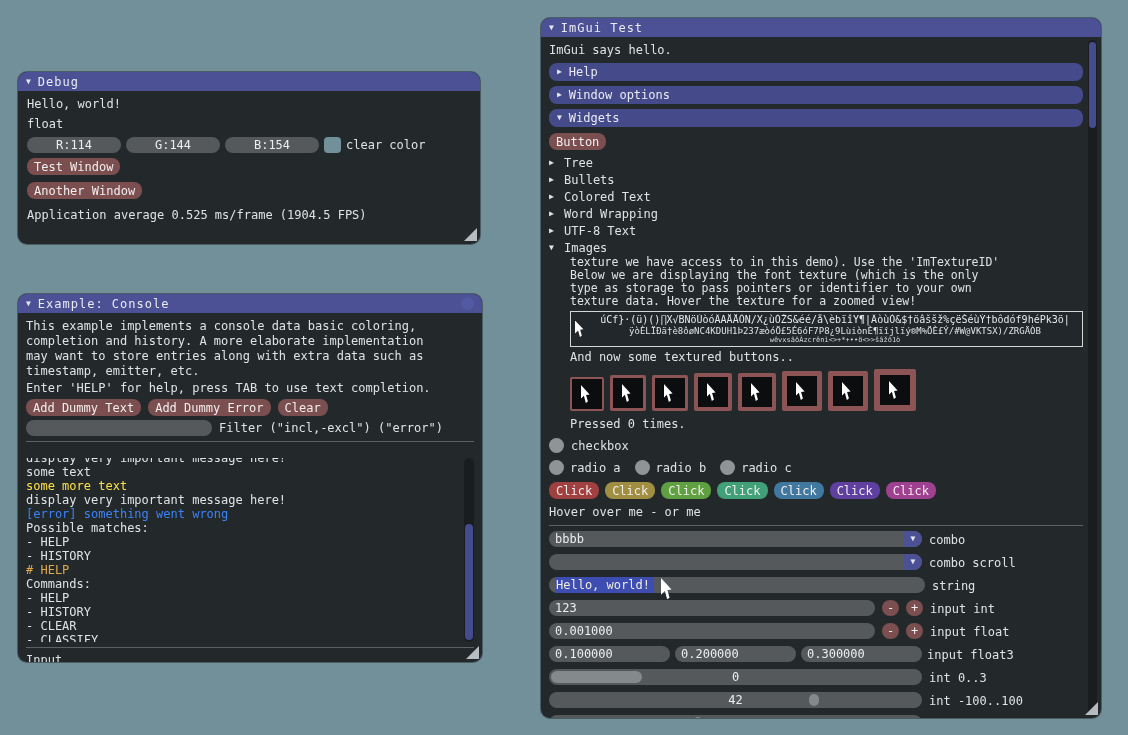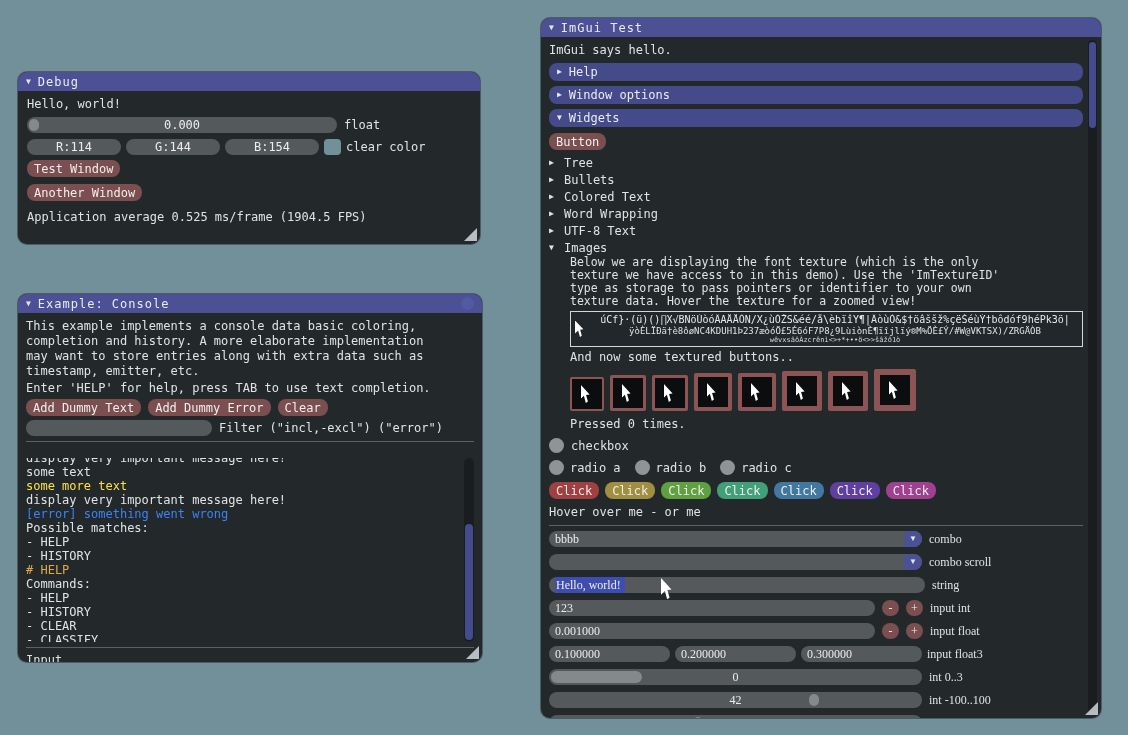--- a/index.html
+++ b/index.html
@@ -90,39 +90,35 @@
   .tex-row1 { font-size: 10px; line-height: 12px; white-space: pre; color: #e7eaeb; }
   .tex-row2 { font-size: 9px;  line-height: 10px; white-space: pre; color: #dfe3e4; }
   .tex-row3 { font-size: 7px;  line-height: 8px;  white-space: pre; color: #d7dbdc; }
   .cursor-shape {
     background: #fff;
     clip-path: polygon(0% 0%, 0% 76%, 26% 59%, 41% 97%, 57% 90%, 43% 55%, 70% 52%);
     filter: drop-shadow(0 0 1px #000) drop-shadow(0 0 1px #000);
   }
   .img-btn { background: #8d5456; border-radius: 2px; display: flex; flex: none; }
   .img-inner { width: 30px; height: 30px; background: #0b0d0e; display: flex; align-items: center; justify-content: center; }
-  .widget-row { display: flex; align-items: center; gap: 7px; margin-top: 7px; font-family: Liberation Serif, serif; }
+  .widget-row { display: flex; align-items: flex-end; gap: 7px; margin-top: 7px; }
   .selection { background: #3e4db2; color: #efeeda; padding: 1px 4px 1px 1px; }
   .mouse-cursor { position: absolute; z-index: 99; }
 </style>
 </head>
 <body>
 
 <div class="window" style="left:18px; top:72px; width:462px; height:172px;">
   <div class="titlebar">
     <span class="tri">▼</span>
     <span class="title-text">Debug</span>
   </div>
   <div class="content" style="padding:6px 9px;">
     <div class="text-line">Hello, world!</div>
     <div class="row" style="margin-top:5px;">
-      <div class="frame" style="width:310px;">
-        <div class="grab" style="left:2px; width:10px;"></div>
-        <div class="val-center">0.000</div>
-      </div>
       <span class="label">float</span>
     </div>
     <div class="row" style="margin-top:6px; gap:5px;">
       <div class="frame center" style="width:94px;">
         <span>R:114</span>
       </div>
       <div class="frame center" style="width:94px;">
         <span>G:144</span>
       </div>
       <div class="frame center" style="width:94px;">
@@ -238,22 +234,22 @@
     <div class="tree-row">
       <span class="tree-tri">▶</span>
       <span>UTF-8 Text</span>
     </div>
     <div class="tree-row">
       <span class="tree-tri">▼</span>
       <span>Images</span>
     </div>
 
     <div style="margin-left:21px;">
+      <div class="desc-line">texture we have access to in this demo). Use the 'ImTextureID'</div>
       <div class="desc-line">Below we are displaying the font texture (which is the only</div>
-      <div class="desc-line">texture we have access to in this demo). Use the 'ImTextureID'</div>
       <div class="desc-line">type as storage to pass pointers or identifier to your own</div>
       <div class="desc-line">texture data. Hover the texture for a zoomed view!</div>
 
       <div class="texture-box">
         <div class="cursor-shape" style="width:12px; height:17px; flex:none;"></div>
         <div class="tex-col">
           <div class="tex-row1">úCf}·(ü)()∏X√BNöÙòóÂÃÅÅÒN/X¿ùÒŽS&amp;éé/å\èbïîY¶|ÄòùÒ&amp;$†öâššž%çëŠéùÝ†bôdóf9héPk3ö|</div>
           <div class="tex-row2">ÿòÈLÏÐä†è8ôøNC4KDUH1Þ237æòóÖ£5É6óF7P8¿9LùiònÈ¶ïîjlïý®M%ÖÈ£Ý/#W@VKTSX)/ZRGÄÒB</div>
           <div class="tex-row3">wêvxsâôÀzcrênì&lt;&gt;+*+••ö&lt;&gt;&gt;šâžô1ò</div>
         </div>

